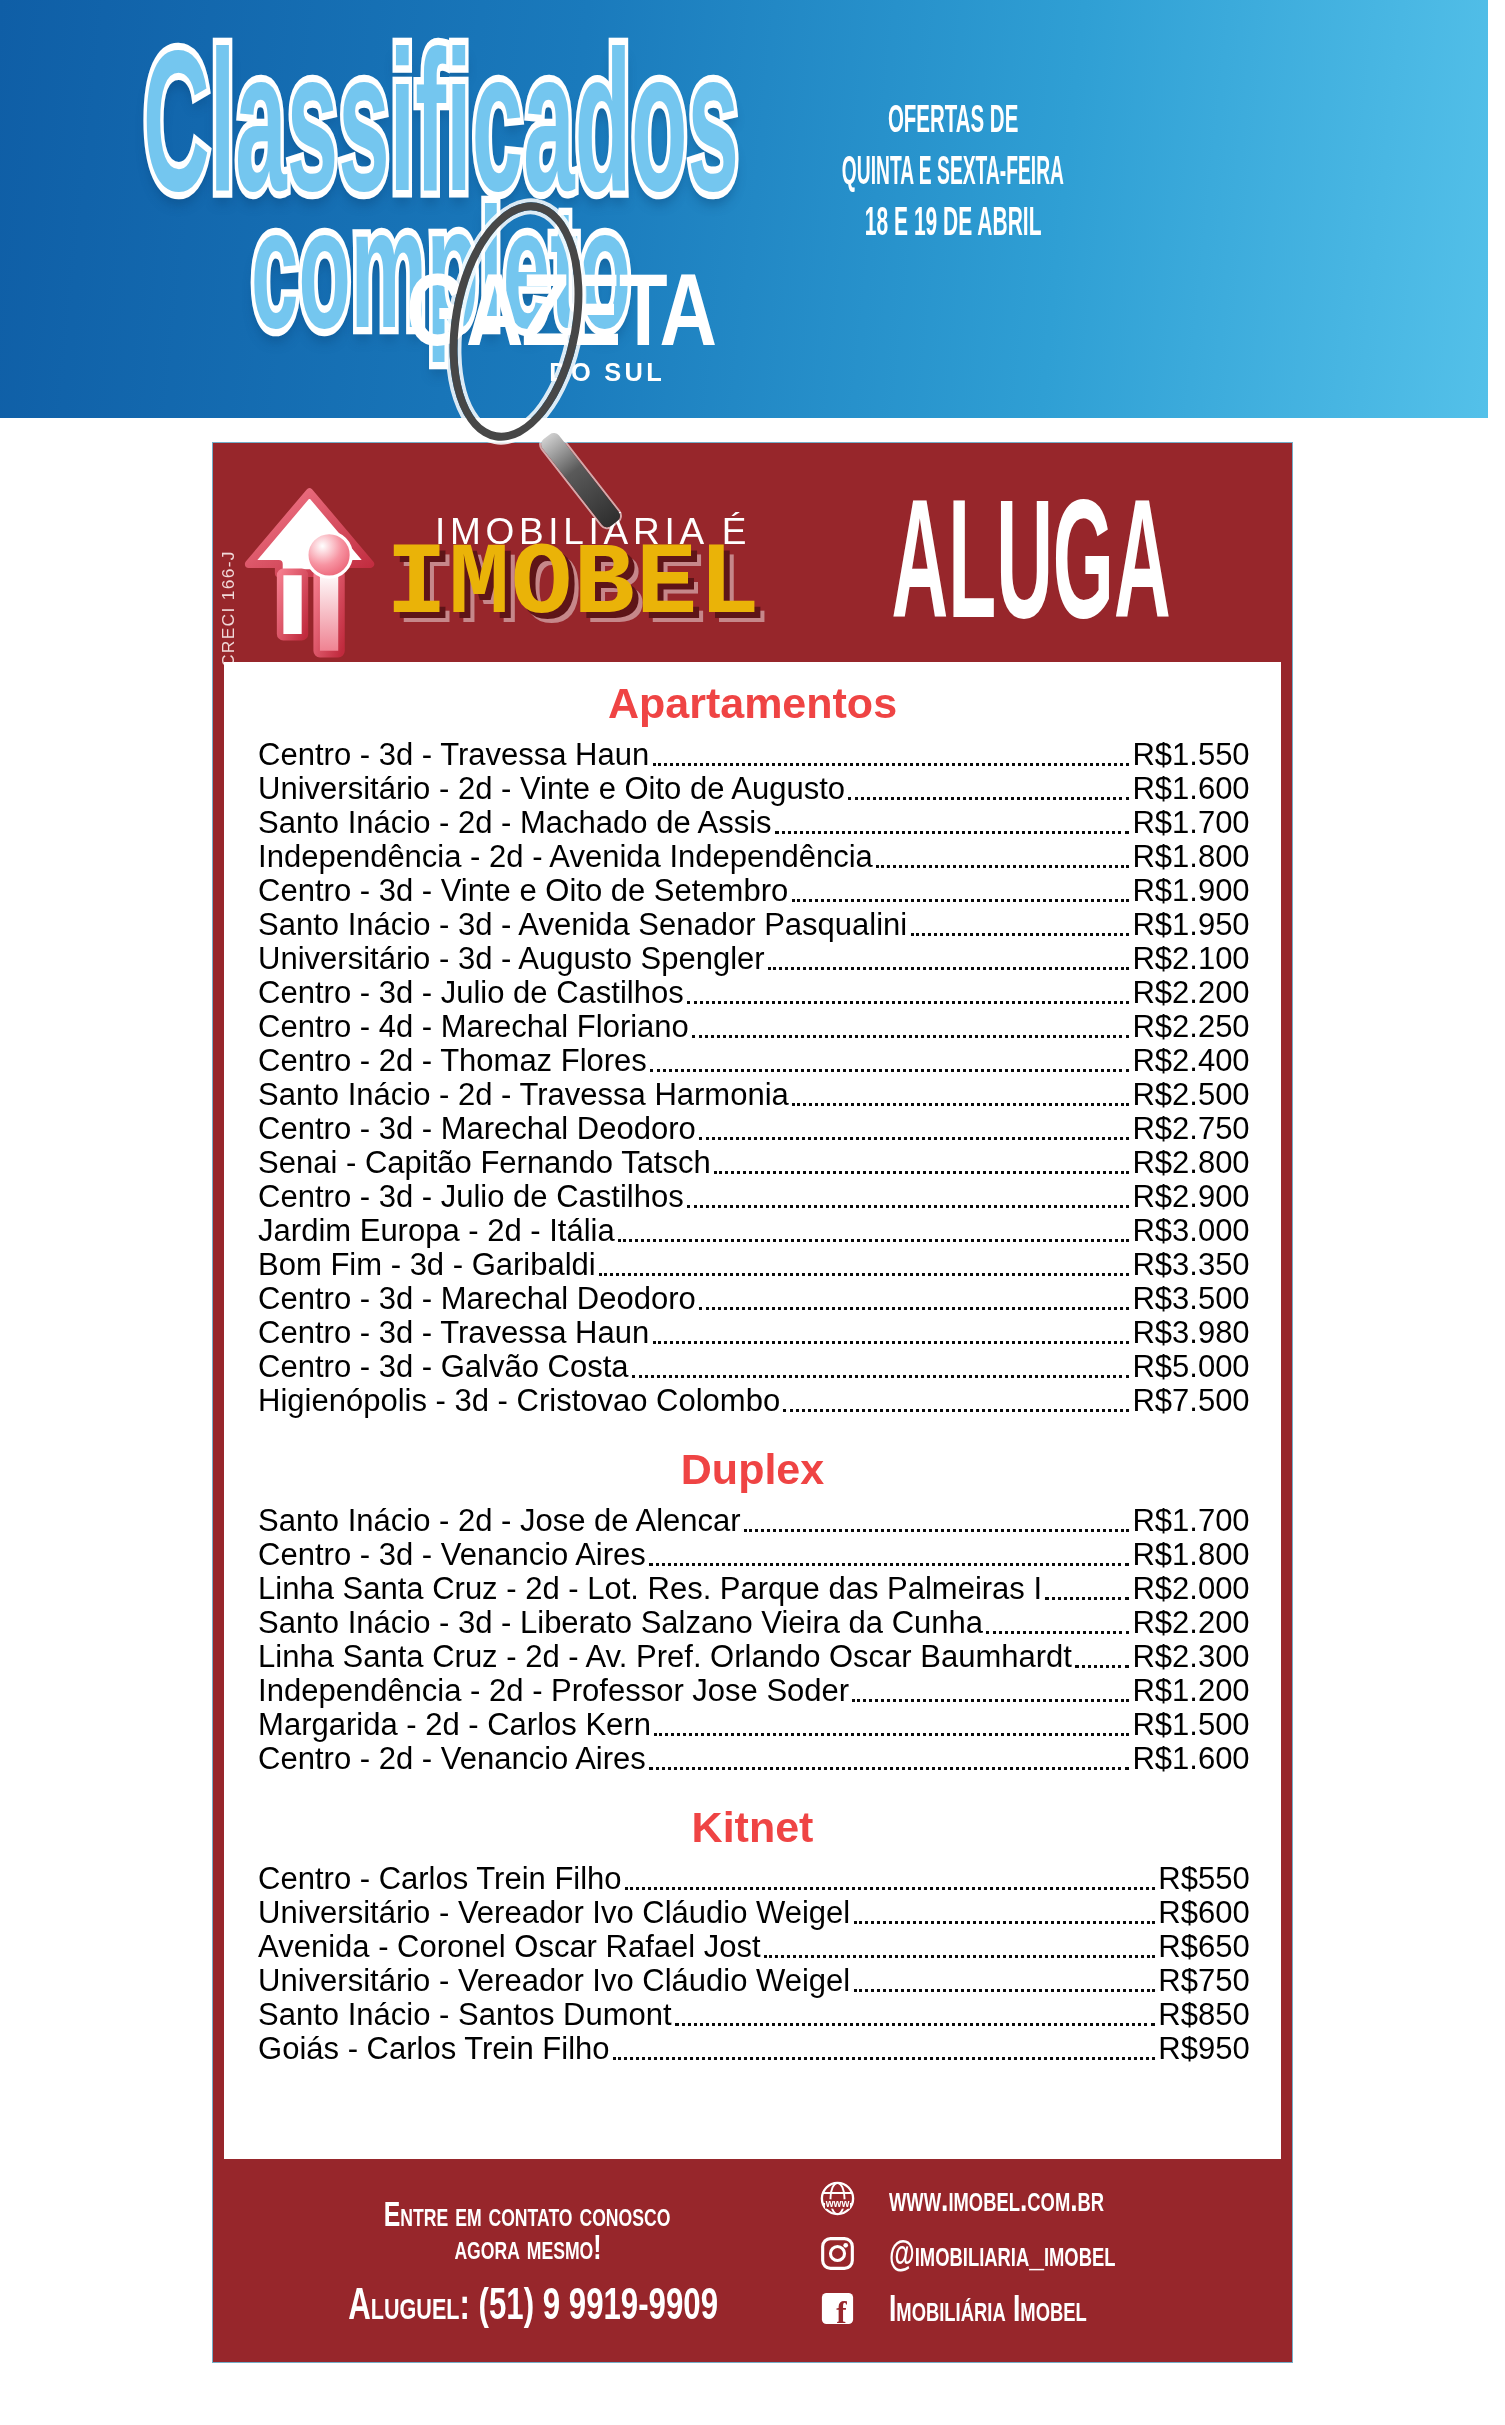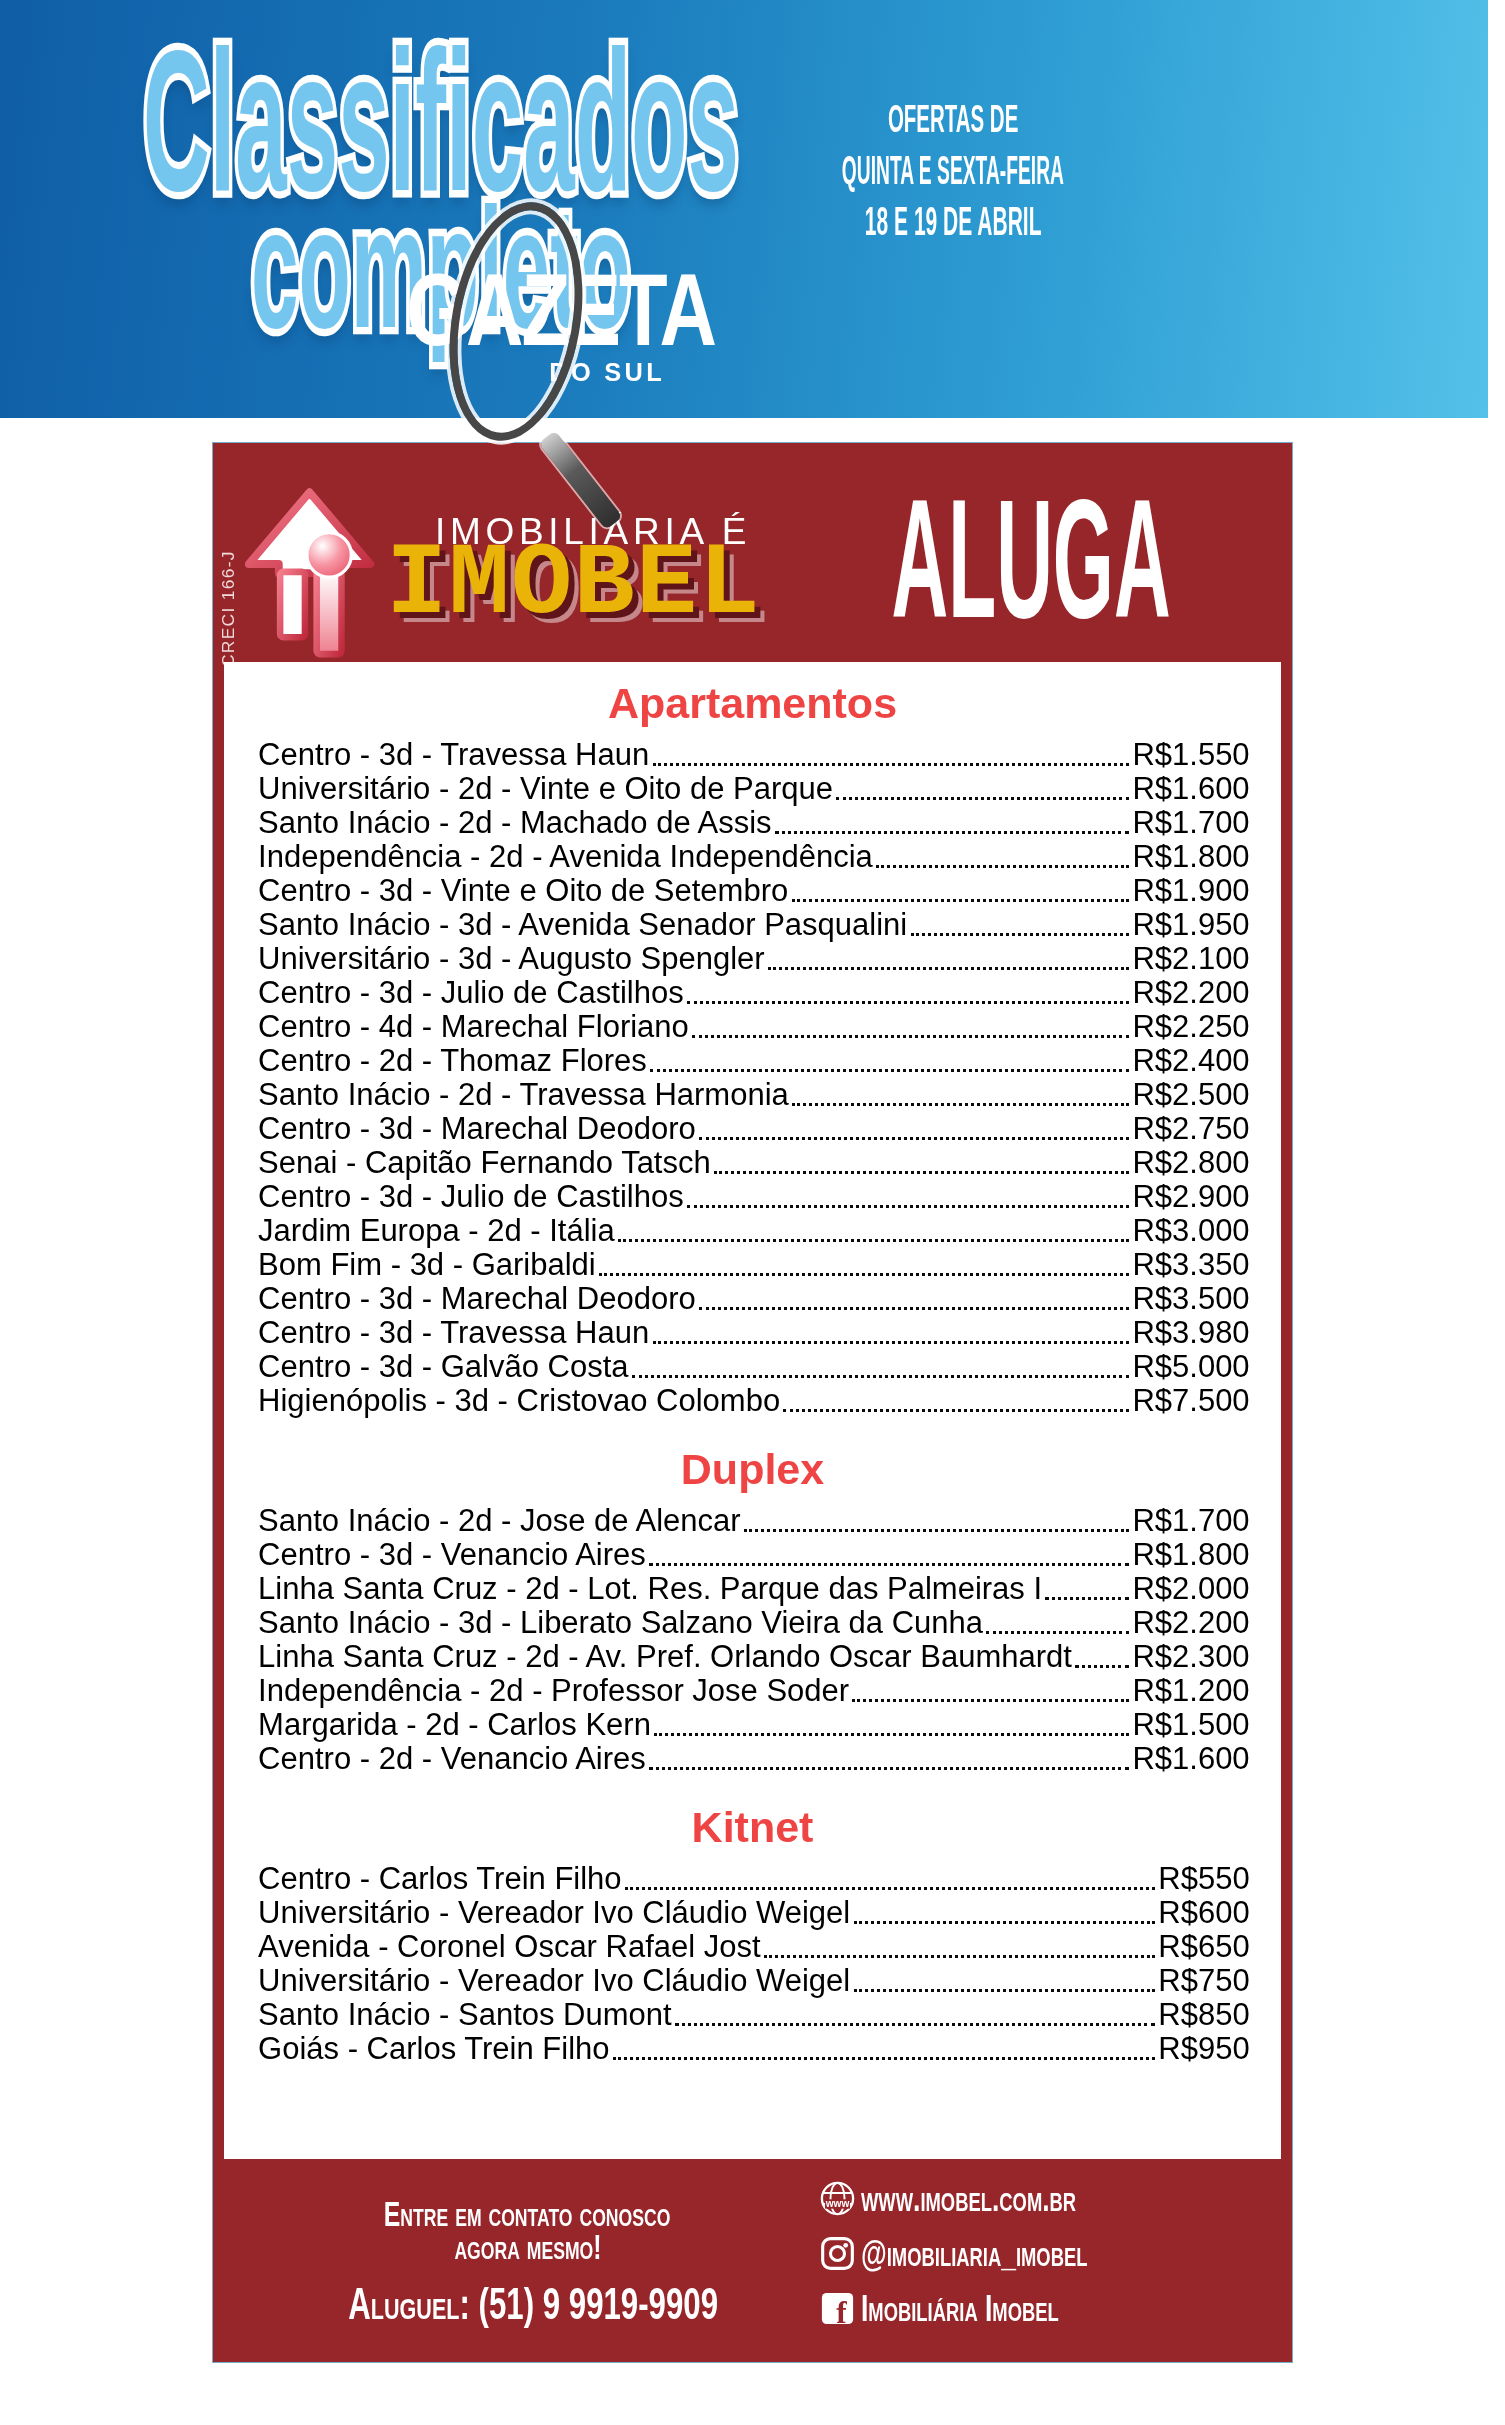--- a/index.html
+++ b/index.html
@@ -68,21 +68,21 @@
   
   .card-footer{position:absolute;left:0;right:0;bottom:0;height:203px;color:#fff;}
   .cond{display:inline-block;font-weight:bold;font-variant:small-caps;white-space:nowrap;
         transform:scale(.8,1.12);line-height:1;}
   .contact{position:absolute;left:87px;top:39px;width:455px;text-align:center;}
   .c-line{height:33px;display:flex;align-items:center;justify-content:center;font-size:31px;}
   .phone-row{margin-top:8px;display:flex;align-items:center;justify-content:center;gap:10.7px;}
   .phone-row .phone{font-size:39px;}
   .wa-icon{width:62px;height:62px;}
   .social{position:absolute;left:605px;top:20px;display:flex;flex-direction:column;gap:16px;}
-  .srow{display:flex;align-items:center;gap:4px;height:39px;}
+  .srow{display:flex;align-items:center;gap:32px;height:39px;}
   .srow svg{width:39px;height:39px;flex:0 0 auto;}
   .srow .stext{font-size:33px;transform-origin:left center;}
 </style>
 </head>
 <body>
 
 <div class="page">
 
   <header class="hero">
     <div class="logo">
@@ -152,21 +152,21 @@
         <h2 class="section-title">Apartamentos</h2>
         <div class="rows">
 
             <div class="row">
               <span class="label">Centro - 3d - Travessa Haun</span>
               <span class="dots"></span>
               <span class="price">R$1.550</span>
             </div>
 
             <div class="row">
-              <span class="label">Universitário - 2d - Vinte e Oito de Parque</span>
+              <span class="label">Universitário - 2d - Vinte e Oito de Augusto</span>
               <span class="dots"></span>
               <span class="price">R$1.600</span>
             </div>
 
             <div class="row">
               <span class="label">Santo Inácio - 2d - Machado de Assis</span>
               <span class="dots"></span>
               <span class="price">R$1.700</span>
             </div>
 

